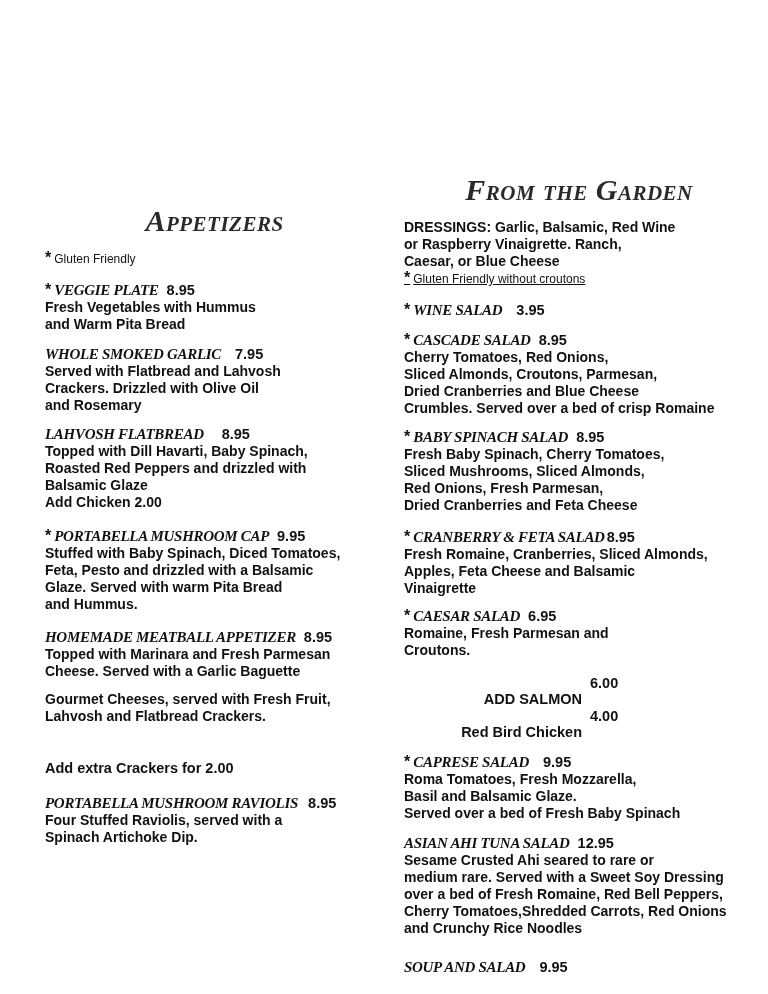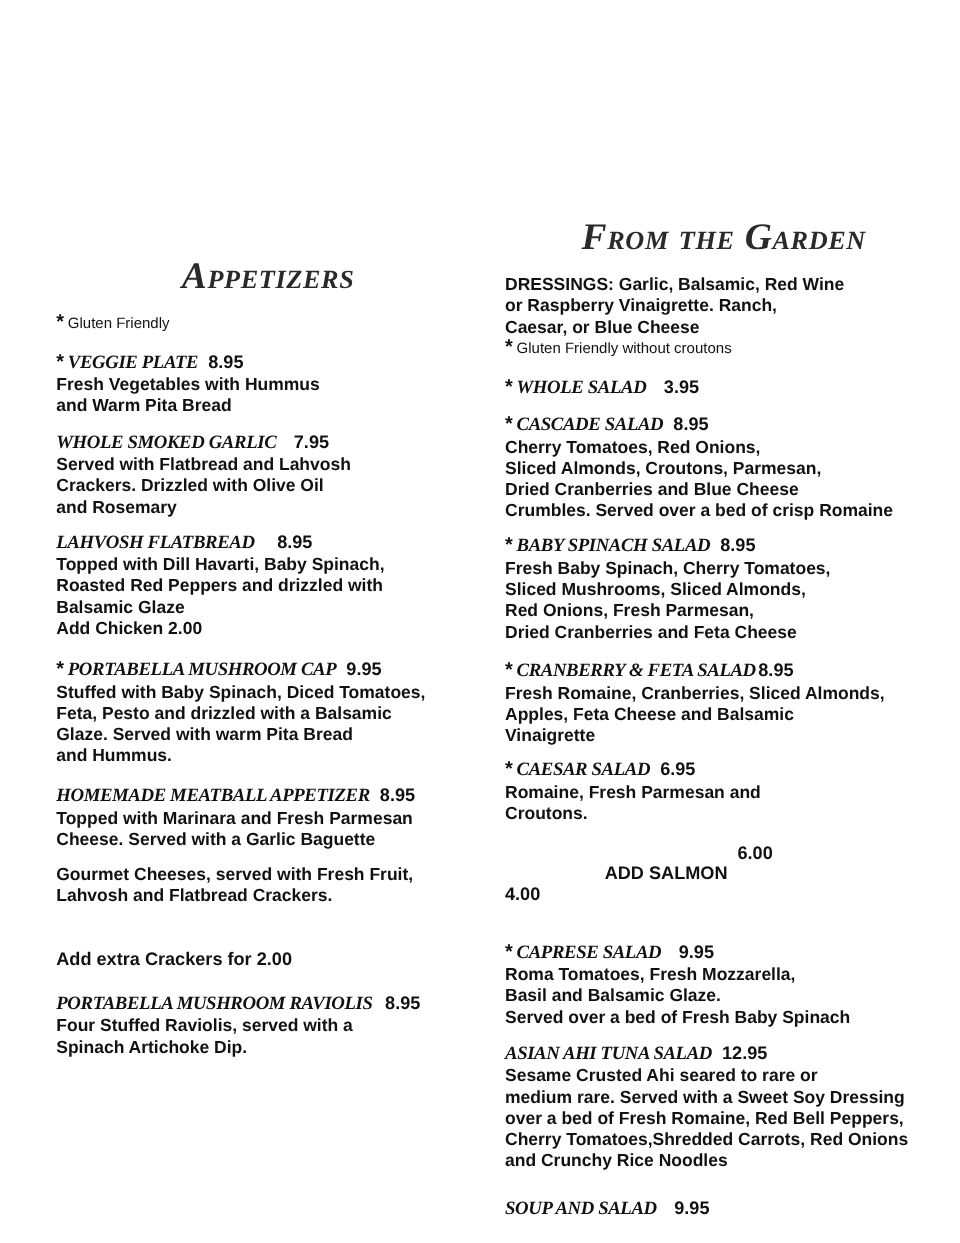--- a/index.html
+++ b/index.html
@@ -111,28 +111,28 @@
 Spinach Artichoke Dip.</div>
   </div>
 </div>
 
 <div class="col col-right">
   <h2 class="section-title">From the Garden</h2>
 
   <div class="pos desc" style="top:47px;">DRESSINGS: Garlic, Balsamic, Red Wine
 or Raspberry  Vinaigrette. Ranch,
 Caesar, or Blue Cheese</div>
-  <div class="pos" style="top:97px;">
+  <div class="pos" style="top:97px;text-decoration:underline;">
     <span class="star">*</span><span class="note">Gluten Friendly without croutons</span>
   </div>
 
   <div class="pos item" style="top:129px;">
     <div class="item-head">
         <span class="star">*</span>
-        <span class="item-name">WHOLE SALAD</span>
+        <span class="item-name">WINE SALAD</span>
         <span class="item-price" style="margin-left:14px">3.95</span>
       </div>
   </div>
 
   <div class="pos item" style="top:159px;">
     <div class="item-head">
         <span class="star">*</span>
         <span class="item-name">CASCADE SALAD</span>
         <span class="item-price">8.95</span>
       </div>
@@ -174,20 +174,21 @@
     <div class="desc">Romaine, Fresh Parmesan and
 Croutons.</div>
   </div>
 
   <div class="pos addon" style="top:503px;">
     <div class="addon-row">
       <span class="lbl">ADD SALMON</span>
       <span>6.00</span>
     </div>
     <div class="addon-row">
+      <span class="lbl">Red Bird Chicken</span>
       <span>4.00</span>
     </div>
   </div>
 
   <div class="pos item" style="top:581px;">
     <div class="item-head">
         <span class="star">*</span>
         <span class="item-name">CAPRESE SALAD</span>
         <span class="item-price" style="margin-left:14px">9.95</span>
       </div>

